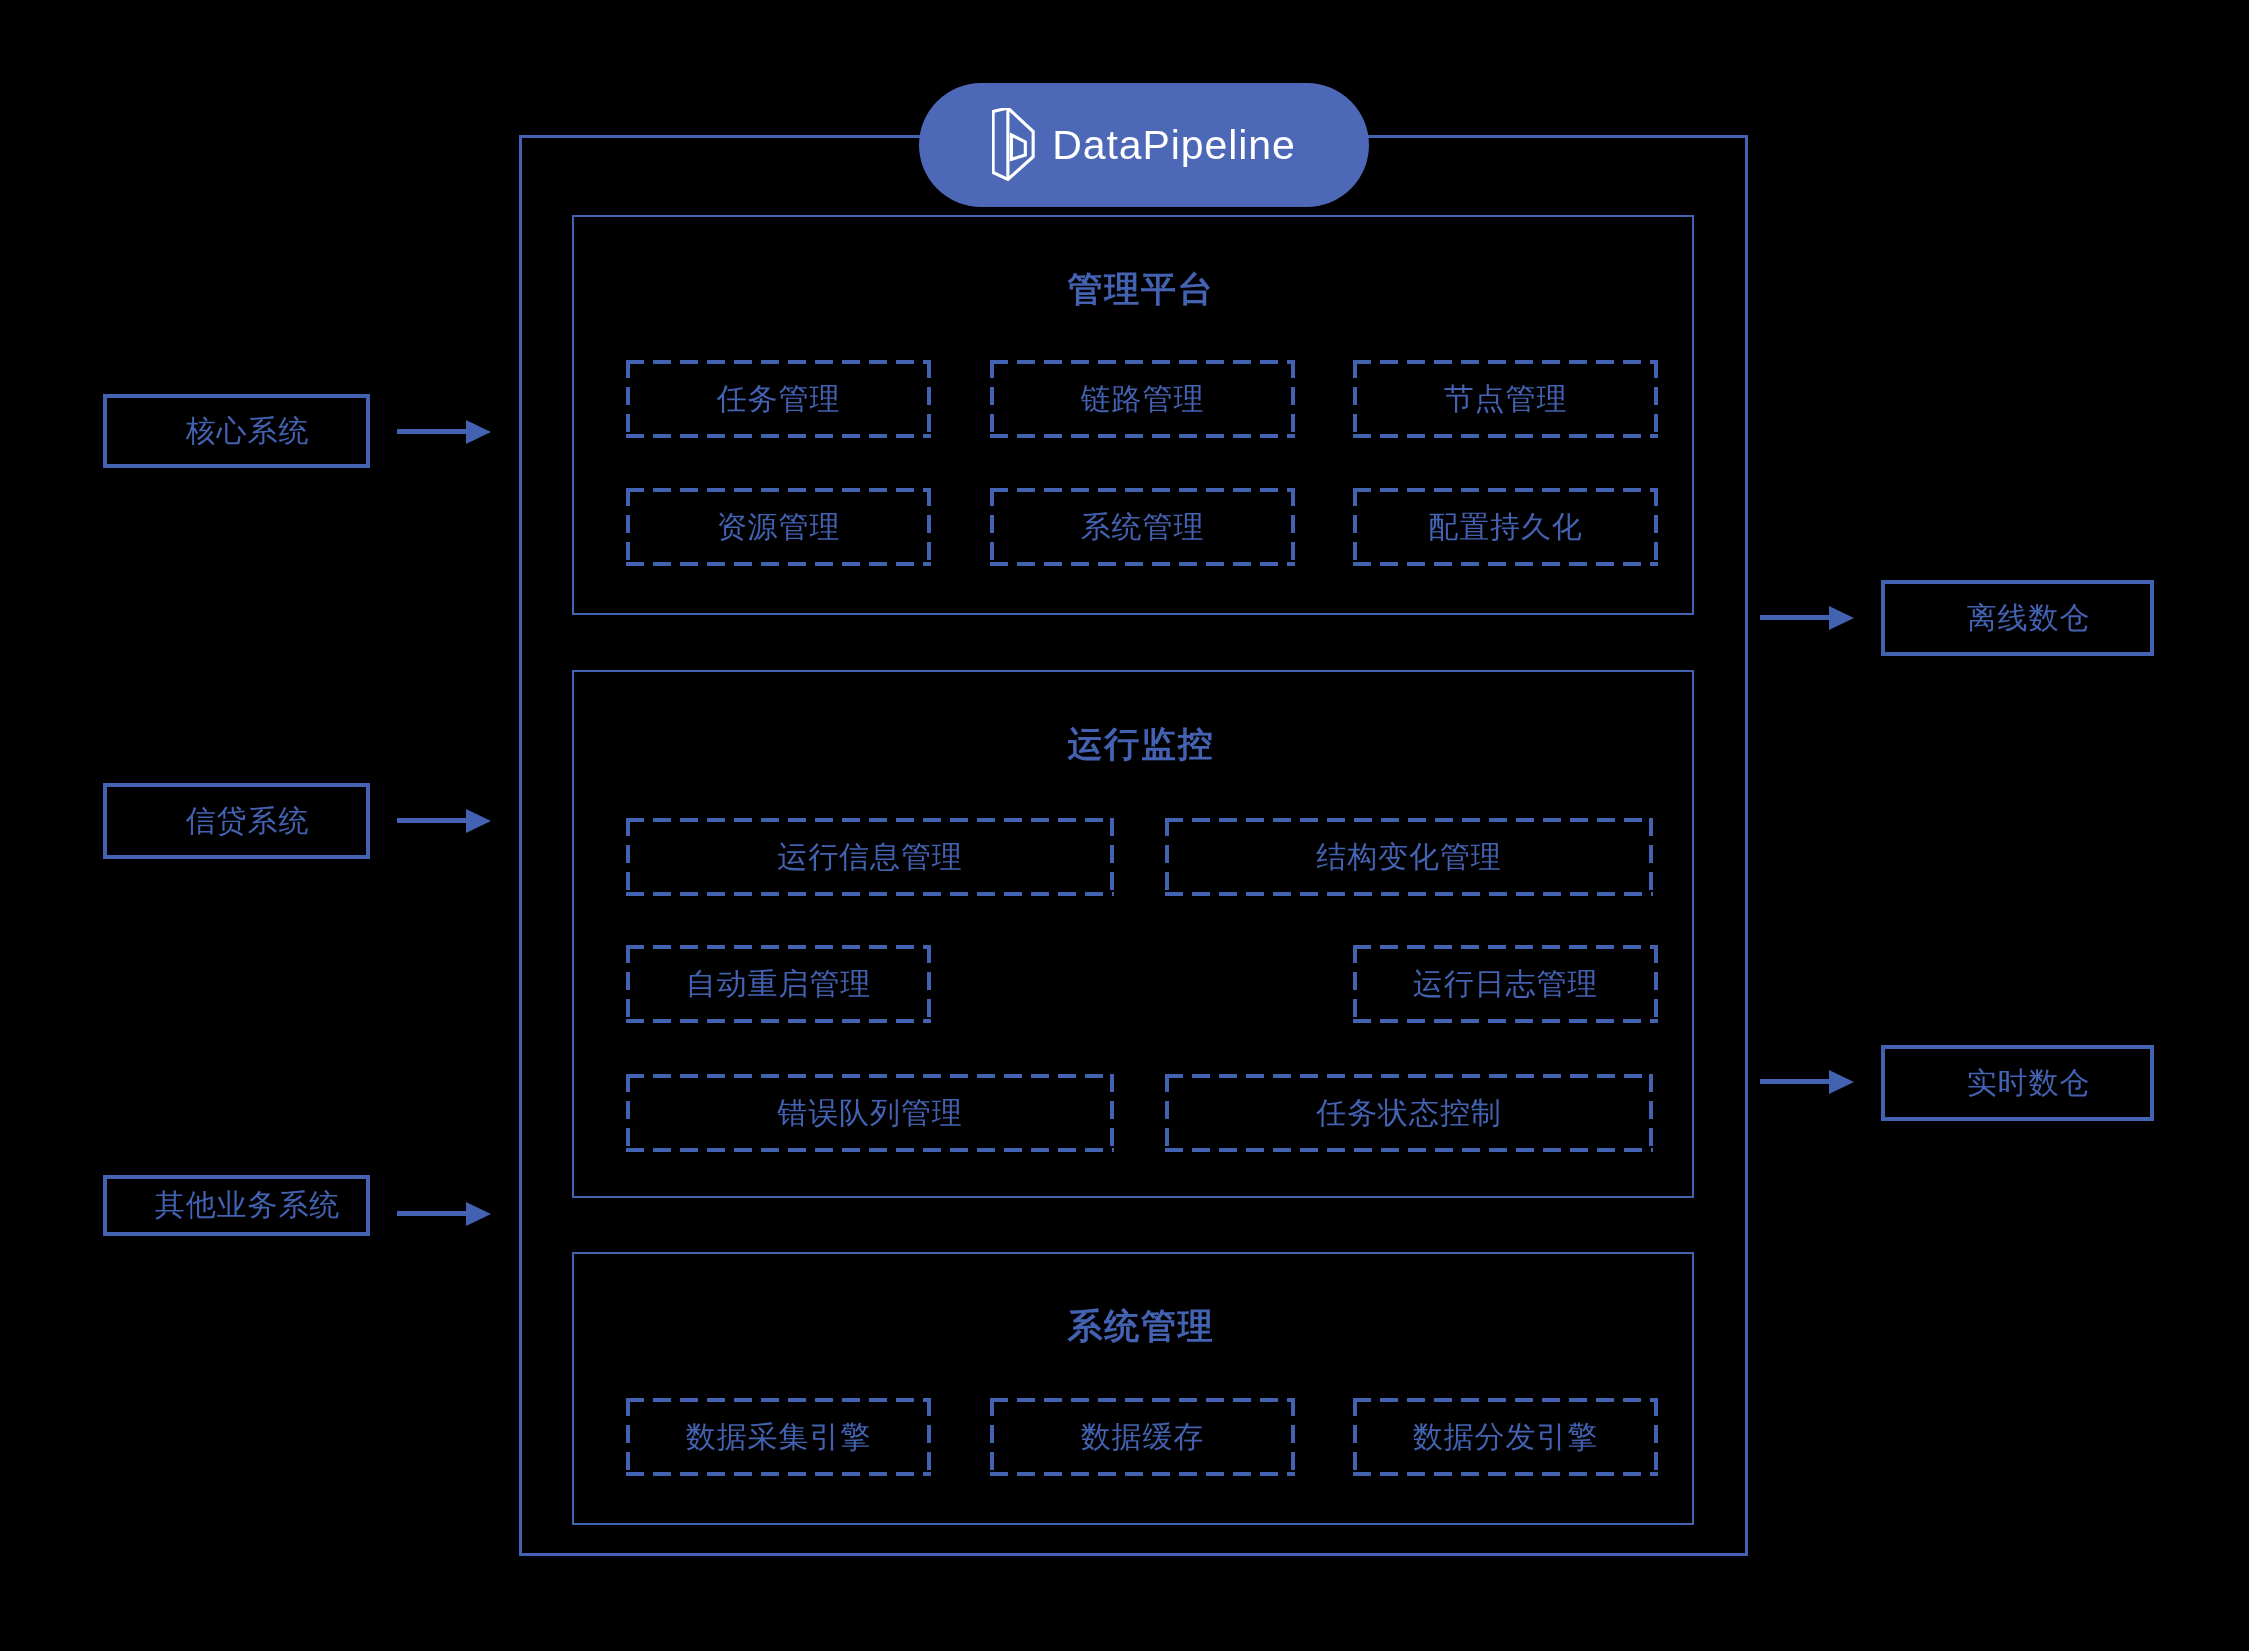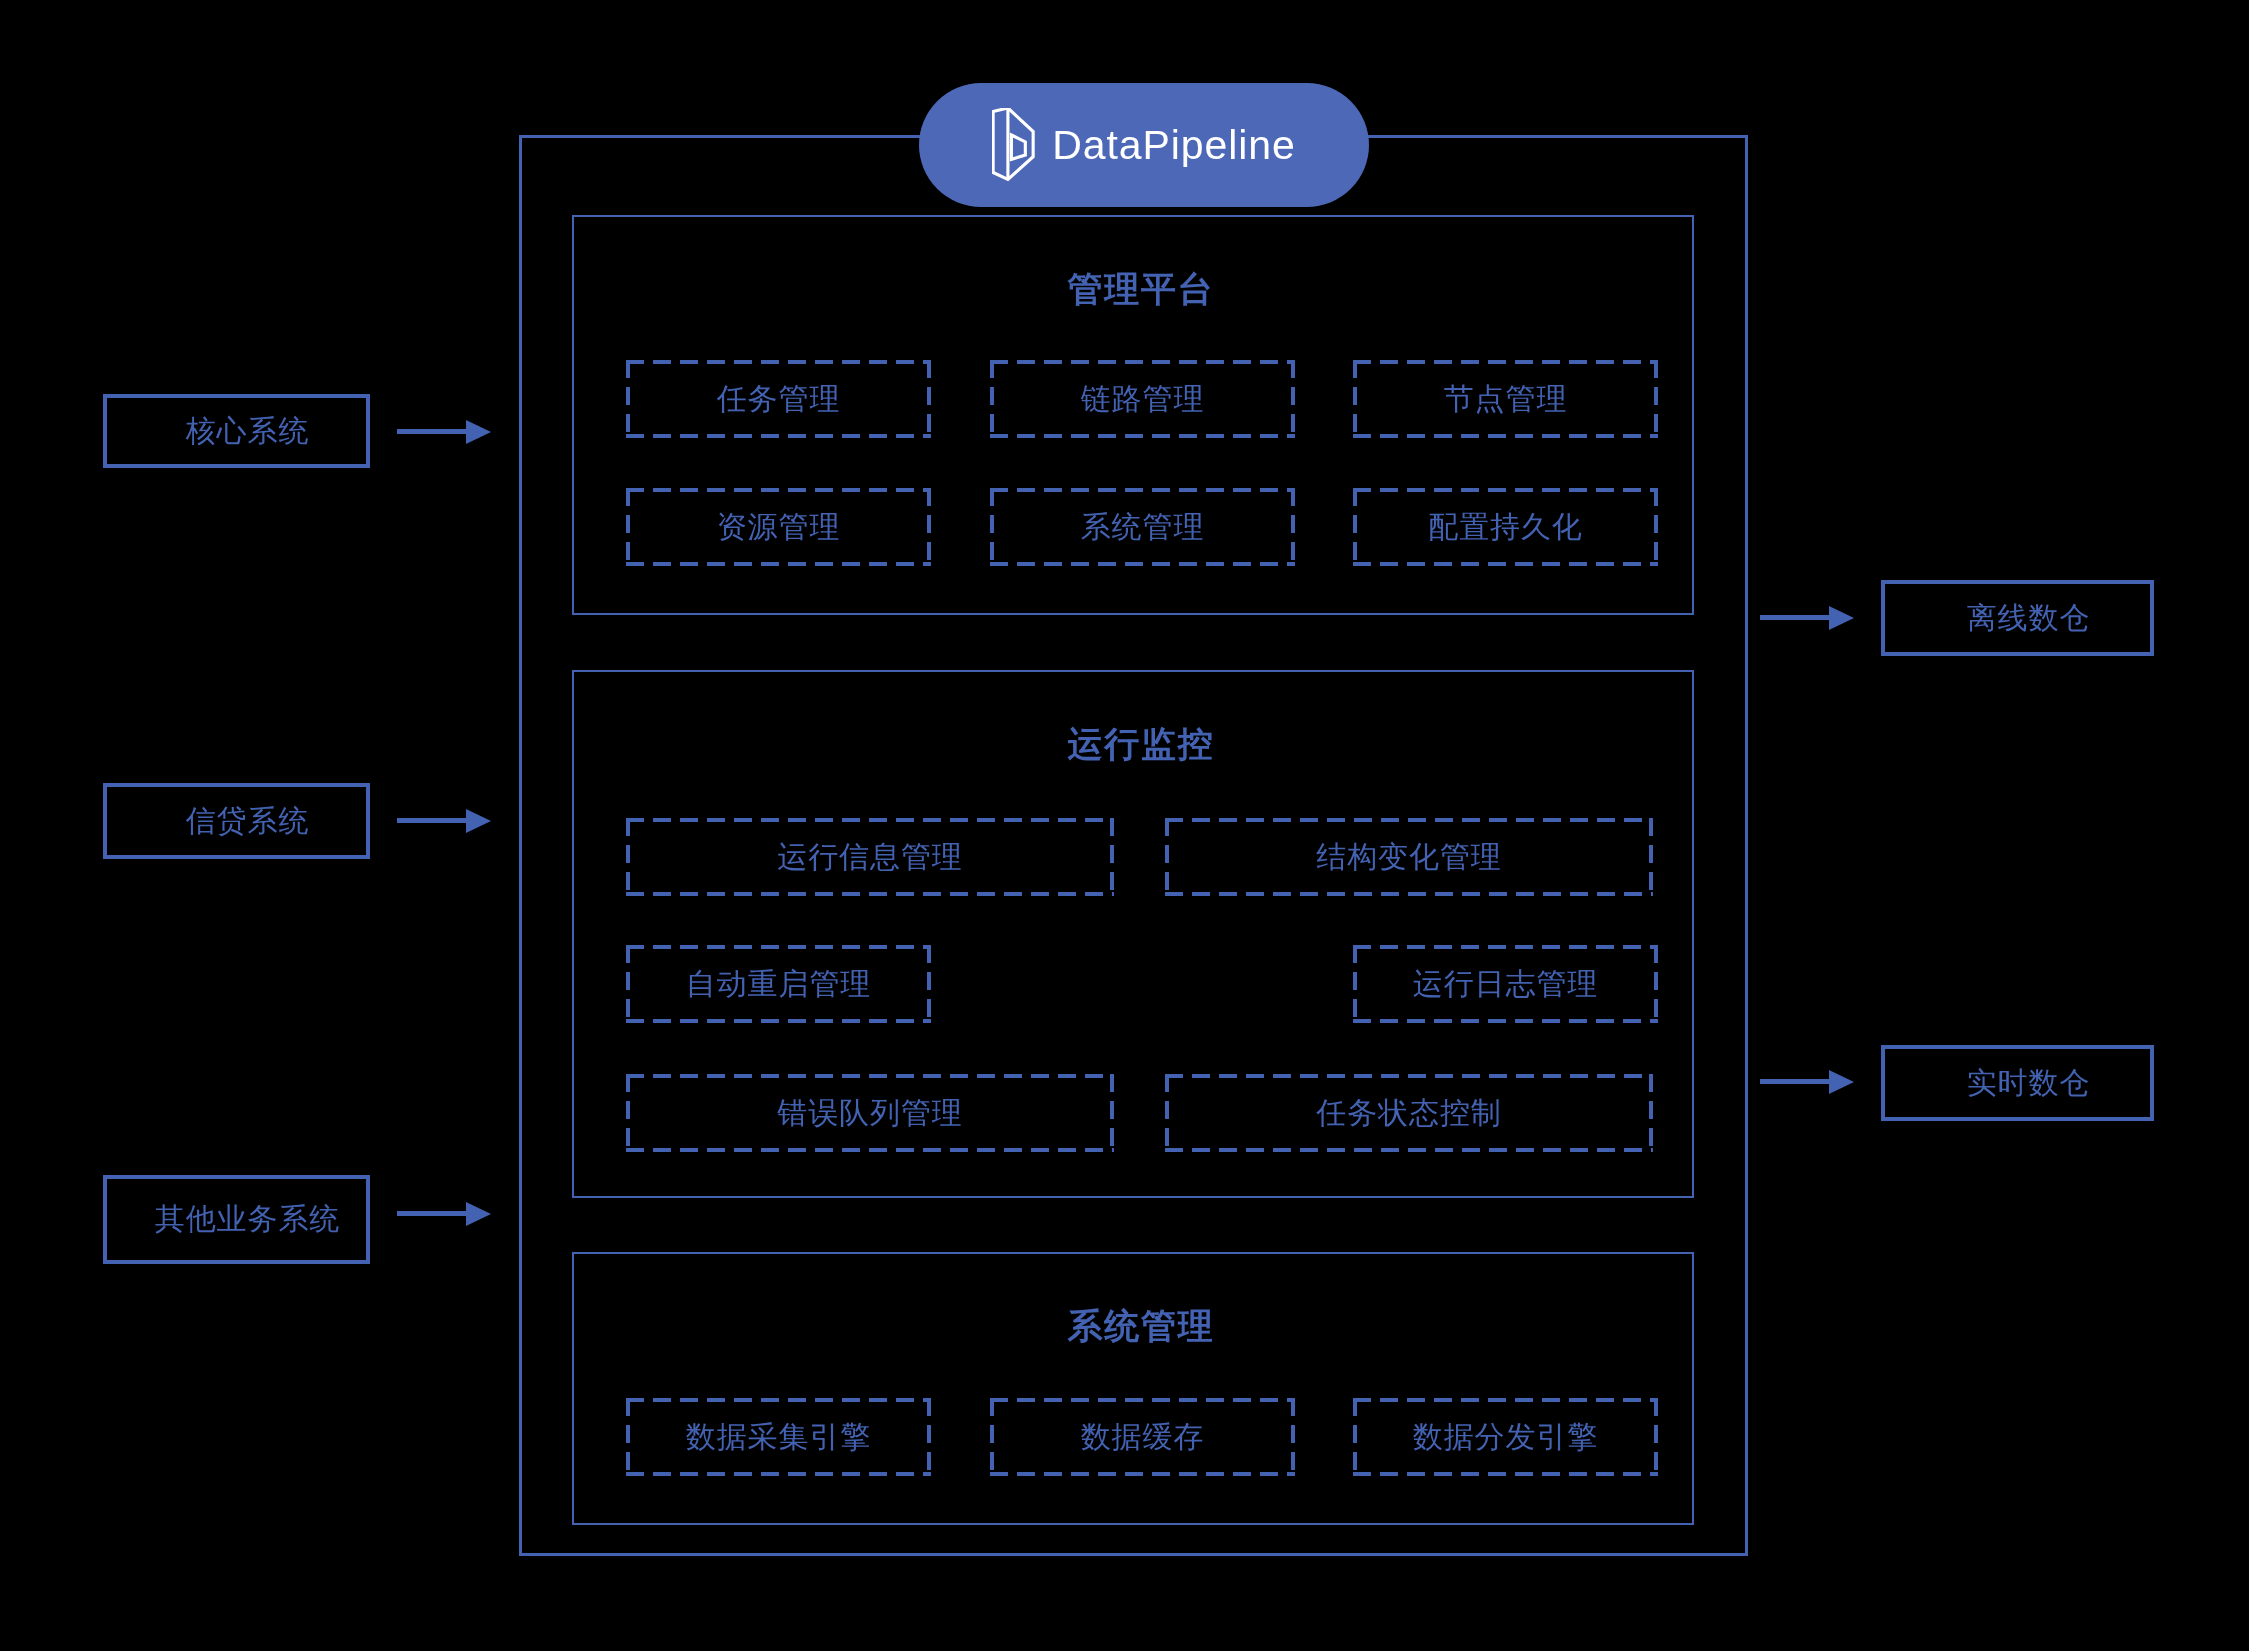--- a/index.html
+++ b/index.html
@@ -137,21 +137,21 @@
       <span>数据分发引擎</span>
     </div>
   </div>
 
   <div class="side-box" style="left:103px;top:394px;width:267px;height:74px">
     <span>核心系统</span>
   </div>
   <div class="side-box" style="left:103px;top:783px;width:267px;height:76px">
     <span>信贷系统</span>
   </div>
-  <div class="side-box" style="left:103px;top:1175px;width:267px;height:89px">
+  <div class="side-box" style="left:103px;top:1175px;width:267px;height:61px">
     <span>其他业务系统</span>
   </div>
 
   <div class="side-box" style="left:1881px;top:580px;width:273px;height:76px">
     <span>离线数仓</span>
   </div>
   <div class="side-box" style="left:1881px;top:1045px;width:273px;height:76px">
     <span>实时数仓</span>
   </div>
 

